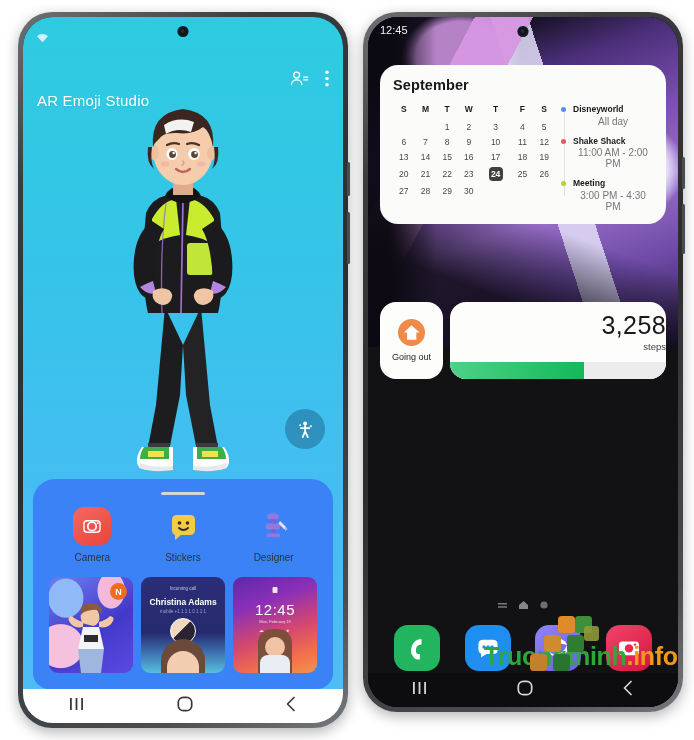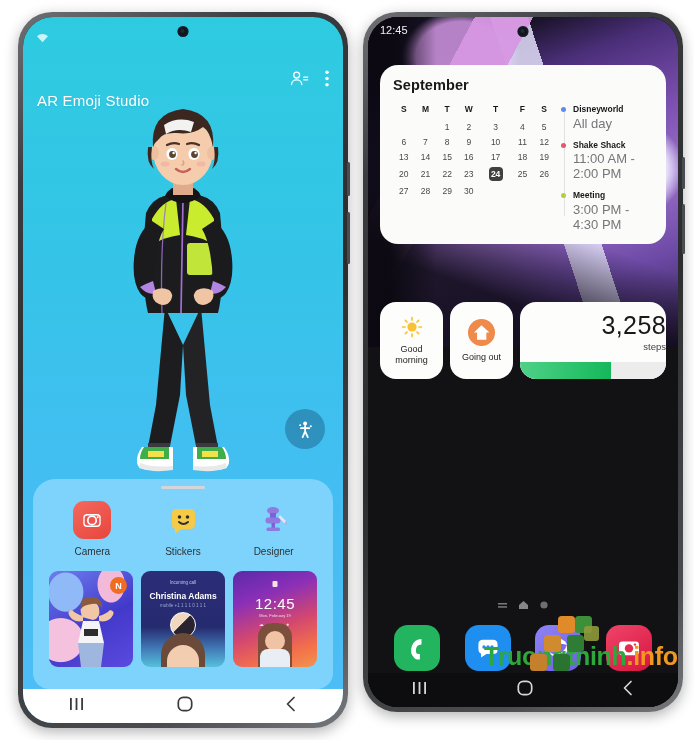--- a/index.html
+++ b/index.html
@@ -67,22 +67,22 @@
   .fab {
     position:absolute; right:18px; top:392px; width:40px; height:40px; border-radius:50%;
     background: rgba(23,80,120,.42);
     display:flex; align-items:center; justify-content:center;
     z-index:30; cursor:pointer;
   }
 
   
   .sheet {
     position:absolute; left:10px; right:10px; bottom:34px; top:462px;
-    background:#7dd3fc; border-radius:22px 22px 16px 16px;
-    z-index:25; padding:4px 8px 0 8px; overflow:hidden;
+    background:#3b82f6; border-radius:22px 22px 16px 16px;
+    z-index:25; padding:10px 8px 0 8px; overflow:hidden;
   }
   .grabber { width:44px; height:3px; border-radius:2px; background:#d3d5d8; margin:3px auto 12px; }
 
   .app-row { display:flex; justify-content:space-around; padding:0 6px; }
   .app-cell { width:66px; display:flex; flex-direction:column; align-items:center; gap:7px; cursor:pointer; }
   .app-ico { width:38px; height:38px; border-radius:11px; display:flex; align-items:center; justify-content:center; }
   .app-label { font-size:10px; color:#2f3133; }
 
   .thumb-row { display:flex; gap:8px; padding:14px 8px 0 8px; }
   .thumb { position:relative; flex:1; height:96px; border-radius:9px; overflow:hidden; cursor:pointer; }
@@ -167,21 +167,21 @@
     width:14px; height:14px; border-radius:4px; background:#404040; color:#fff; font-weight:700;
   }
   .cal-events { flex:1; position:relative; padding-left:12px; }
   .cal-events::before{
     content:""; position:absolute; left:2.5px; top:8px; bottom:16px; width:1px; background:#e2e2e0;
   }
   .ev { position:relative; margin-bottom:9px; }
   .ev:last-child { margin-bottom:0; }
   .ev-dot { position:absolute; left:-12px; top:3px; width:5px; height:5px; border-radius:50%; }
   .ev-name { font-size:8.5px; font-weight:700; color:#17181a; line-height:1.25; }
-  .ev-time { font-size:13px; color:#74767a; margin-top:1px; }
+  .ev-time { font-size:10px; color:#74767a; margin-top:1px;text-align:center; }
 
   .widget-row { position:absolute; left:12px; right:12px; top:285px; display:flex; gap:7px; z-index:20; }
   .w-small {
     width:63px; height:77px; background:#fdfdfb; border-radius:16px;
     display:flex; flex-direction:column; align-items:center; justify-content:center; gap:5px;
     cursor:pointer;
   }
   .w-small .lbl { font-size:9px; color:#232426; text-align:center; line-height:1.2; }
   .w-steps {
     flex:1; height:77px; background:#fdfdfb; border-radius:16px; overflow:hidden;
@@ -523,39 +523,20 @@
               <div class="ev">
                 <span class="ev-dot" style="background: rgb(180, 207, 58);"></span>
                 <div class="ev-name">Meeting</div>
                 <div class="ev-time">3:00 PM - 4:30 PM</div>
               </div>
             </div>
         </div>
       </div>
 
       <div class="widget-row">
-        <div class="w-small">
-          <svg width="24" height="24" viewBox="0 0 24 24">
-            <circle cx="12" cy="12" r="4.6" fill="#f9c232"></circle>
-            <g stroke="#f9c232" stroke-width="1.7" stroke-linecap="round">
-              <path d="M12 2.6 V5"></path>
-                <path d="M12 19 V21.4"></path>
-              <path d="M2.6 12 H5"></path>
-                <path d="M19 12 H21.4"></path>
-              <path d="M5.4 5.4 L7 7"></path>
-                <path d="M17 17 L18.6 18.6"></path>
-              <path d="M18.6 5.4 L17 7"></path>
-                <path d="M7 17 L5.4 18.6"></path>
-            </g>
-          </svg>
-          <div class="lbl">
-            <span>Good</span><br>
-            <span>morning</span>
-          </div>
-        </div>
 
         <div class="w-small">
           <svg width="29" height="29" viewBox="0 0 30 30">
             <circle cx="15" cy="15" r="14" fill="#f08a4b"></circle>
             <path d="M15 7.6 L23.2 15 h-3.2 v7.4 h-9.6 V15 H7.2z" fill="#fff"></path>
           </svg>
           <div class="lbl">Going out</div>
         </div>
 
         <div class="w-steps">

